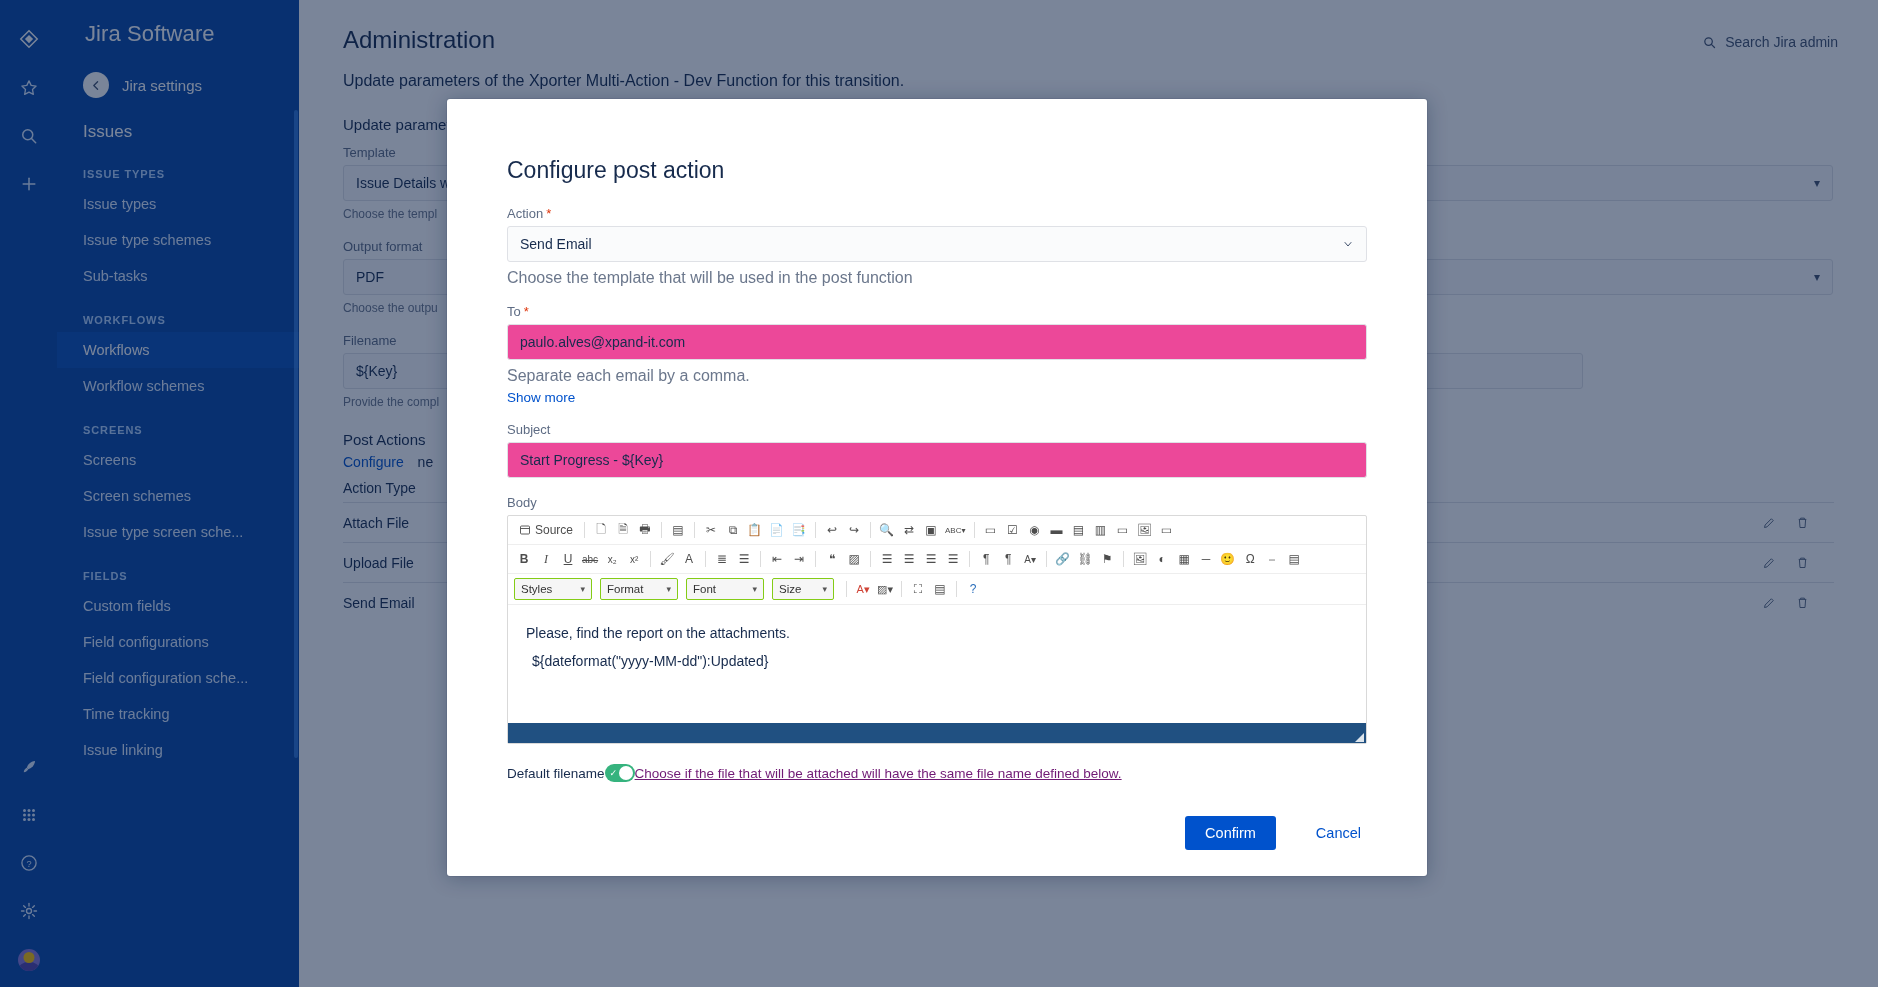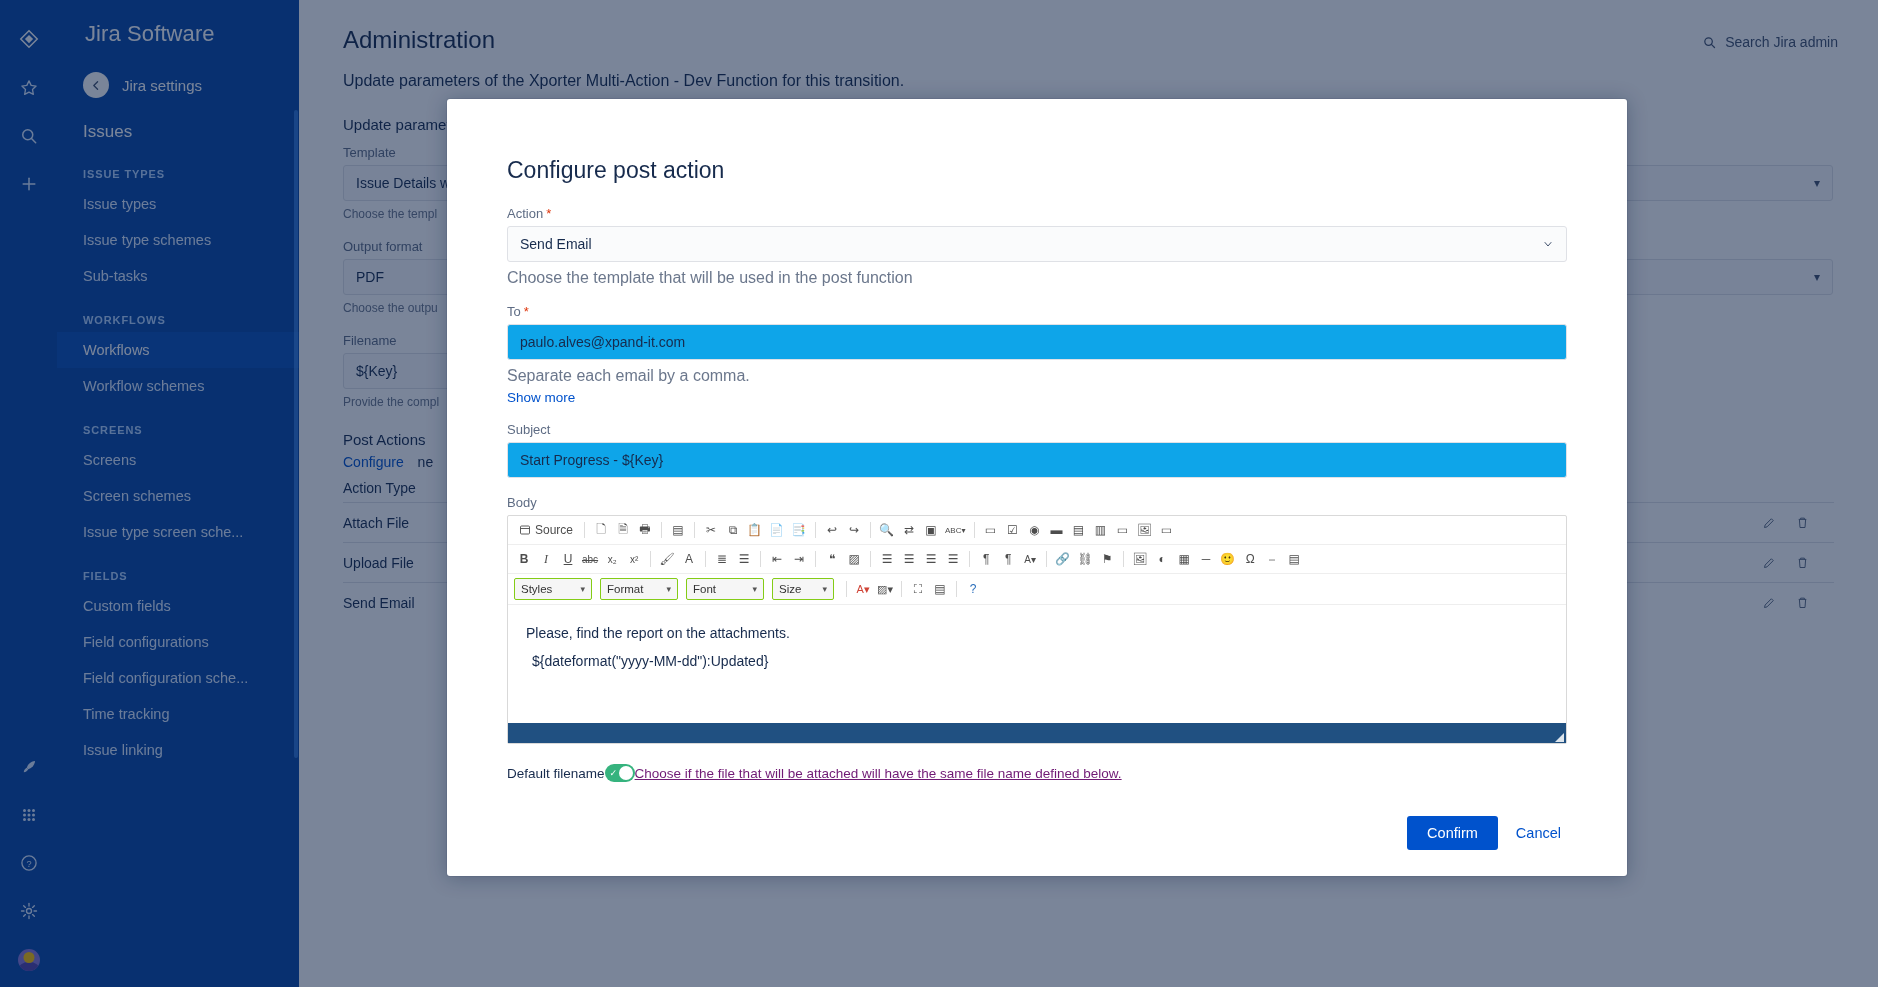--- a/index.html
+++ b/index.html
@@ -248,21 +248,21 @@
     inset: 0;
     background: rgba(9, 30, 66, 0.54);
     z-index: 50;
   }
 
   
   .modal {
     position: absolute;
     left: 447px;
     top: 99px;
-    width: 1180px;
+    width: 980px;
     background: #ffffff;
     border-radius: 3px;
     box-shadow: 0 0 0 1px rgba(9,30,66,.08), 0 2px 20px rgba(9,30,66,.31);
     z-index: 60;
     padding: 58px 60px 26px 60px;
   }
   .modal-title {
     font-size: 23px;
     font-weight: 400;
     color: #172b4d;
@@ -280,21 +280,21 @@
     border: 1px solid #dfe1e6;
     border-radius: 3px;
     background: #fafbfc;
     display: flex;
     align-items: center;
     padding: 0 12px;
     font-size: 14px;
     color: #172b4d;
     position: relative;
   }
-  .m-input { background: #0ea5e9; }
+  .m-input { background: #ec4899; }
   .m-select .chev { position: absolute; right: 12px; color: #42526e; font-size: 12px; }
   .m-hint { font-size: 16px; color: #6b778c; margin-top: 7px; }
   .m-gap { margin-top: 17px; }
   .show-more { color: #0052cc; font-size: 13.5px; margin-top: 5px; cursor: pointer; }
 
   
   .editor {
     border: 1px solid #d9d9d9;
     border-radius: 2px;
     background: #ffffff;
@@ -401,21 +401,21 @@
     color: #ffffff;
     font-size: 9px;
     line-height: 1;
   }
   .toggle-desc { font-size: 13.5px; color: #701a75; text-decoration: underline; }
 
   .modal-actions {
     display: flex;
     align-items: center;
     justify-content: flex-end;
-    gap: 12px;
+    gap: 34px;
     margin-top: 34px;
   }
   .btn-primary {
     background: #0052cc;
     color: #ffffff;
     border: none;
     border-radius: 3px;
     font-size: 14.5px;
     padding: 9px 20px;
     cursor: pointer;

